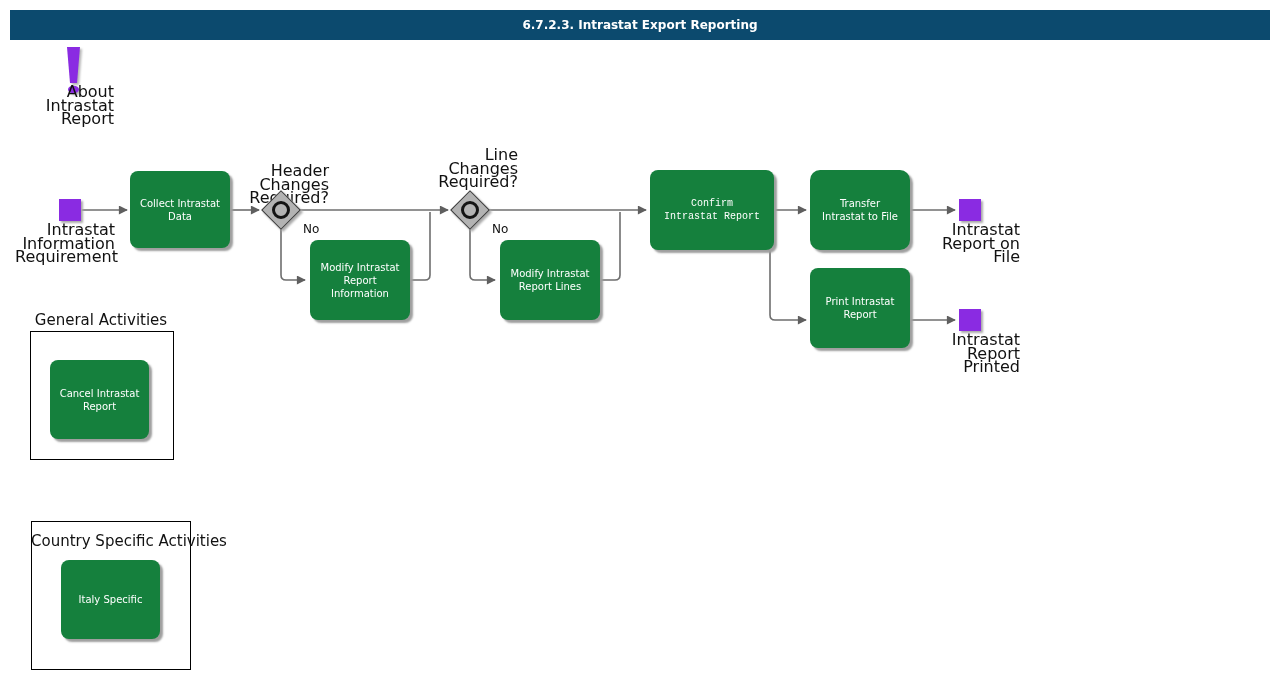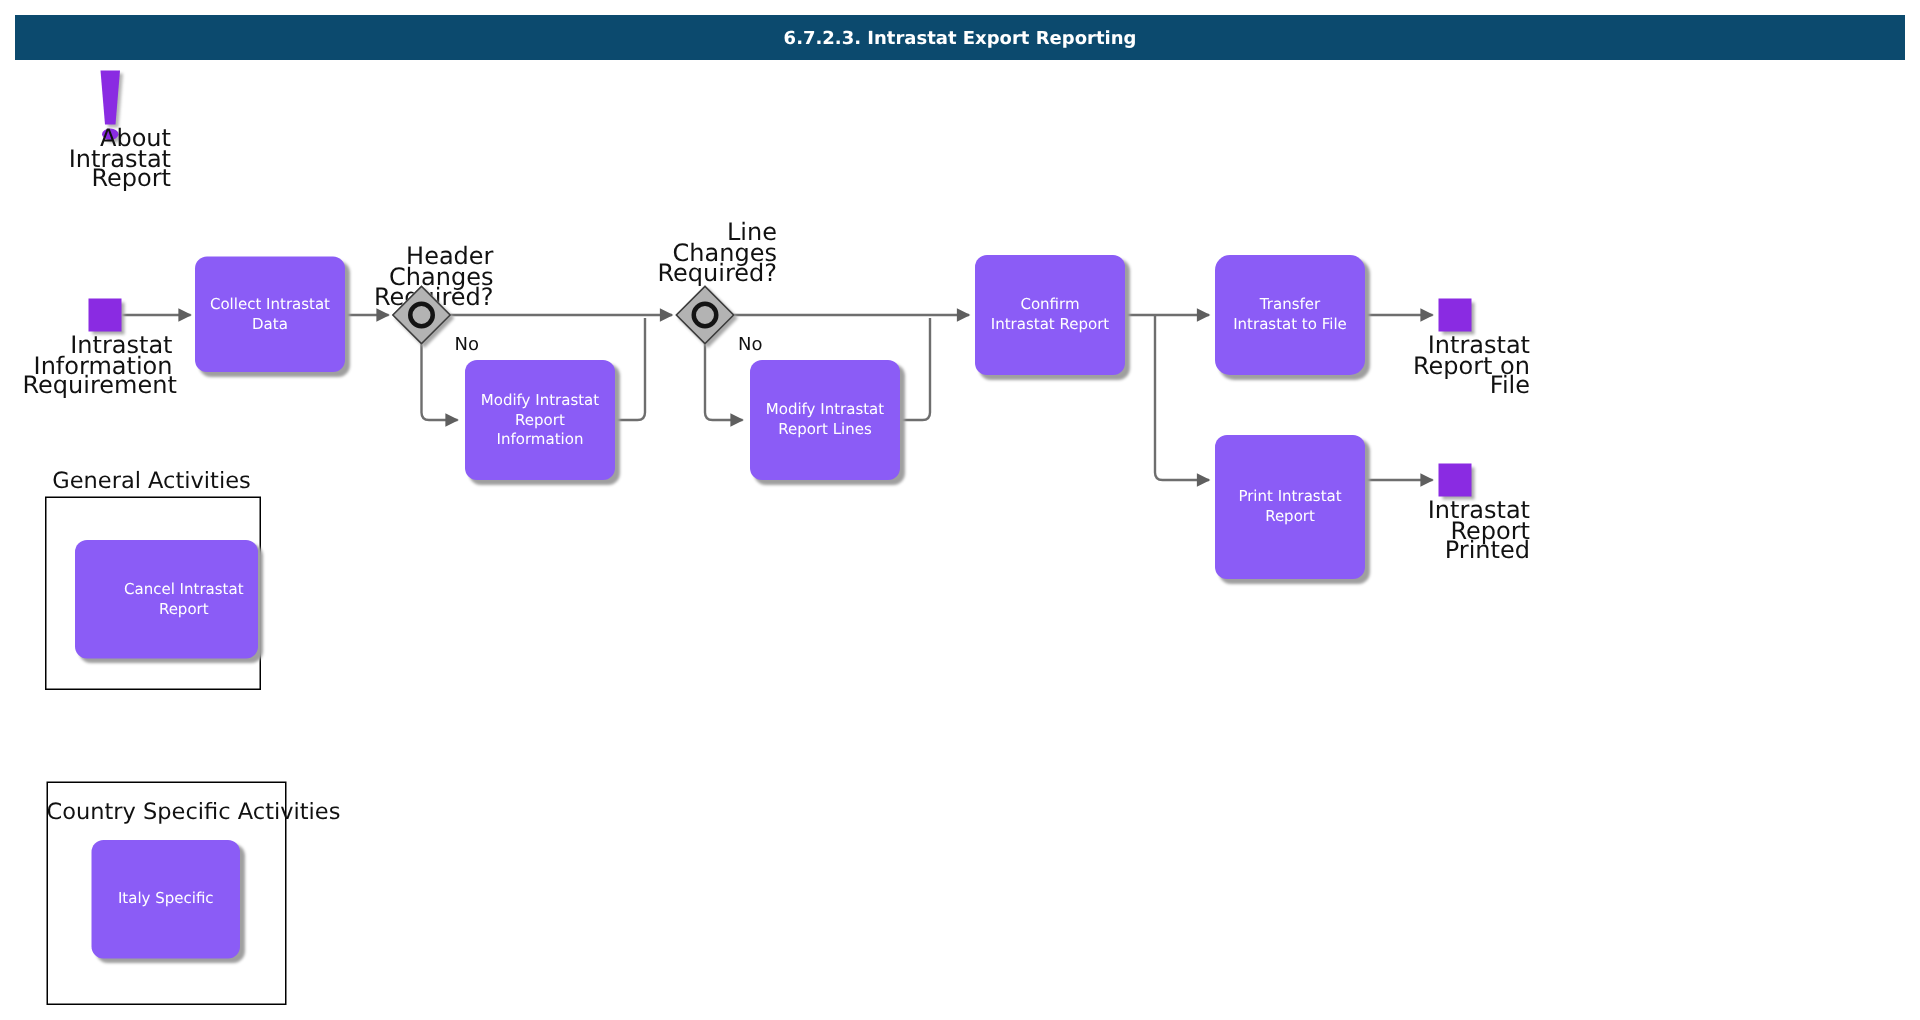--- a/index.html
+++ b/index.html
@@ -8,21 +8,21 @@
     font-family:"DejaVu Sans","Liberation Sans",sans-serif;
     -webkit-font-smoothing:antialiased;
   }
   .abs{position:absolute;}
   .titlebar{
     left:10px;top:10px;width:1260px;height:30px;background:#0c4a6e;
     color:#ffffff;font-size:12px;font-weight:bold;
     display:flex;align-items:center;justify-content:center;
   }
   .task{
-    background:#8b5cf6;color:#ffffff;border-radius:8px;
+    background:#15803d;color:#ffffff;border-radius:8px;
     box-shadow:3px 3px 2px #9f9f9f;
     display:flex;align-items:center;justify-content:center;
     text-align:center;font-size:10px;line-height:13px;white-space:pre-line;
     cursor:pointer;
   }
   .event{
     background:#8a2be2;box-shadow:2px 2px 2px #ababab;
   }
   .label{
     color:#111111;font-size:16px;line-height:13.5px;text-align:right;white-space:pre-line;
@@ -101,39 +101,39 @@
 <div class="abs diamond-wrap" style="left:456px;top:196px;">
   <div class="diamond">
       <div class="circle"></div>
     </div>
 </div>
 <div class="abs no-label" style="left:492px;top:195px;">No</div>
 
 <div class="abs task" style="left:500px;top:240px;width:100px;height:80px;">Modify Intrastat
 Report Lines</div>
 
-<div class="abs task" style="left:650px;top:170px;width:100px;height:80px;">Confirm
+<div class="abs task" style="left:650px;top:170px;width:124px;height:80px;font-family:Liberation Mono, monospace;">Confirm
 Intrastat Report</div>
 
 <div class="abs task" style="left:810px;top:170px;width:100px;height:80px;border-radius:10px;">Transfer
 Intrastat to File</div>
 
-<div class="abs task" style="left:810px;top:290px;width:100px;height:96px;">Print Intrastat
+<div class="abs task" style="left:810px;top:268px;width:100px;height:80px;">Print Intrastat
 Report</div>
 
 <div class="abs event" style="left:959px;top:199px;width:22px;height:22px;"></div>
 <div class="abs label" style="left:920px;top:223px;width:100px;">Intrastat
 Report on
 File</div>
 
 <div class="abs event" style="left:959px;top:309px;width:22px;height:22px;"></div>
 <div class="abs label" style="left:920px;top:333px;width:100px;">Intrastat
 Report
 Printed</div>
 
 <div class="abs group-title" style="left:30px;top:311px;width:142px;">General Activities</div>
 <div class="abs group-box" style="left:30px;top:331px;width:142px;height:127px;"></div>
-<div class="abs task" style="left:50px;top:360px;width:99px;height:79px;padding-left:23px;">Cancel Intrastat
+<div class="abs task" style="left:50px;top:360px;width:99px;height:79px;">Cancel Intrastat
 Report</div>
 
 <div class="abs group-box" style="left:31px;top:521px;width:158px;height:147px;"></div>
 <div class="abs group-title" style="left:31px;top:532px;width:158px;">Country Specific Activities</div>
 <div class="abs task" style="left:61px;top:560px;width:99px;height:79px;">Italy Specific</div>
 
 </body></html>

